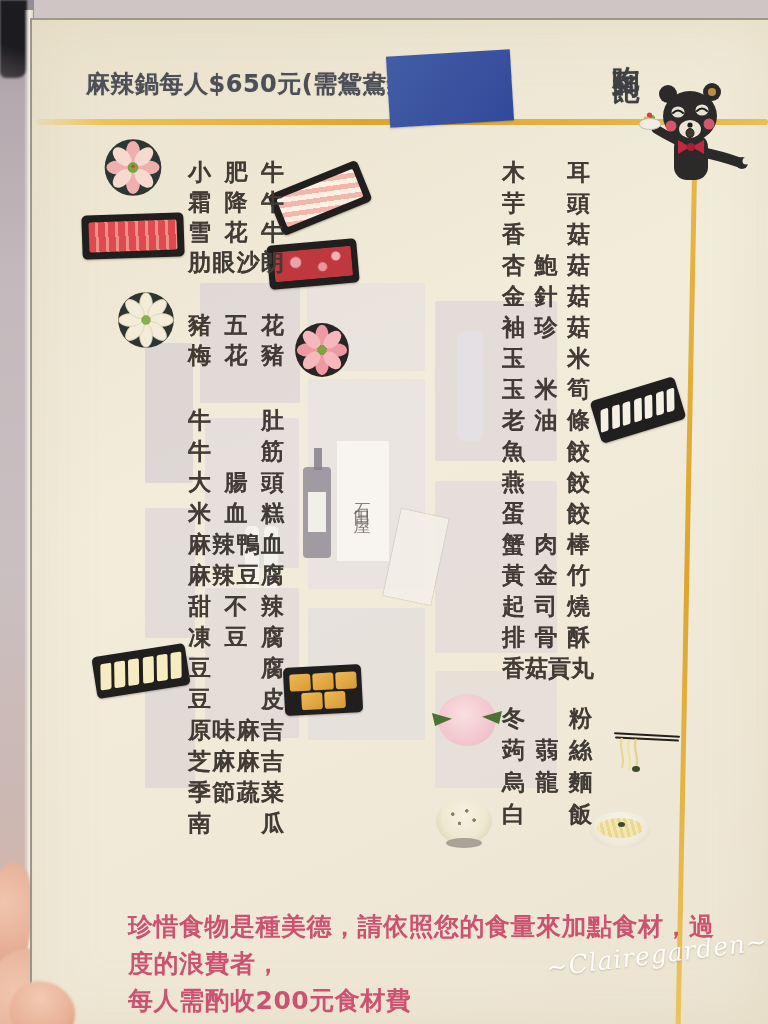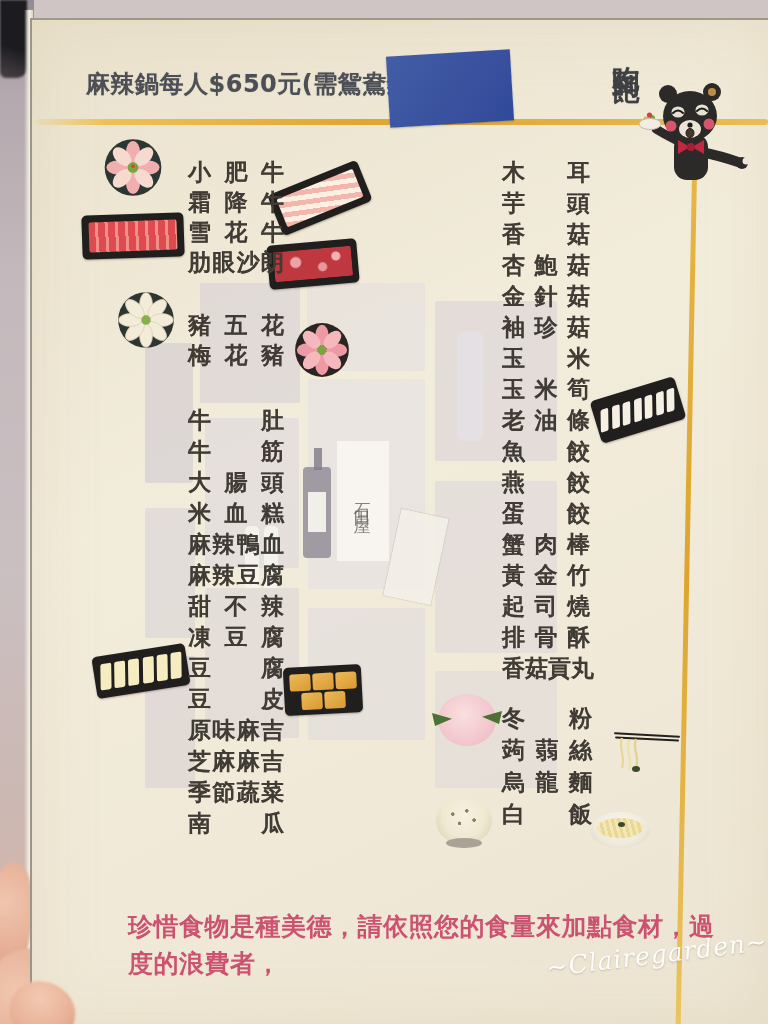--- a/index.html
+++ b/index.html
@@ -500,17 +500,18 @@
       <span>麵</span>
     </div>
     <div class="menu-row">
       <span>白</span>
       <span>飯</span>
     </div>
   </div>
 
 <div class="note">
   <div>珍惜食物是種美德，請依照您的食量來加點食材，過度的浪費者，</div>
+  <div>每人需酌收200元食材費</div>
 </div>
 
 <div class="watermark">~Clairegarden~</div>
 
 <div class="finger-tip-front"></div>
 
 </body></html>

